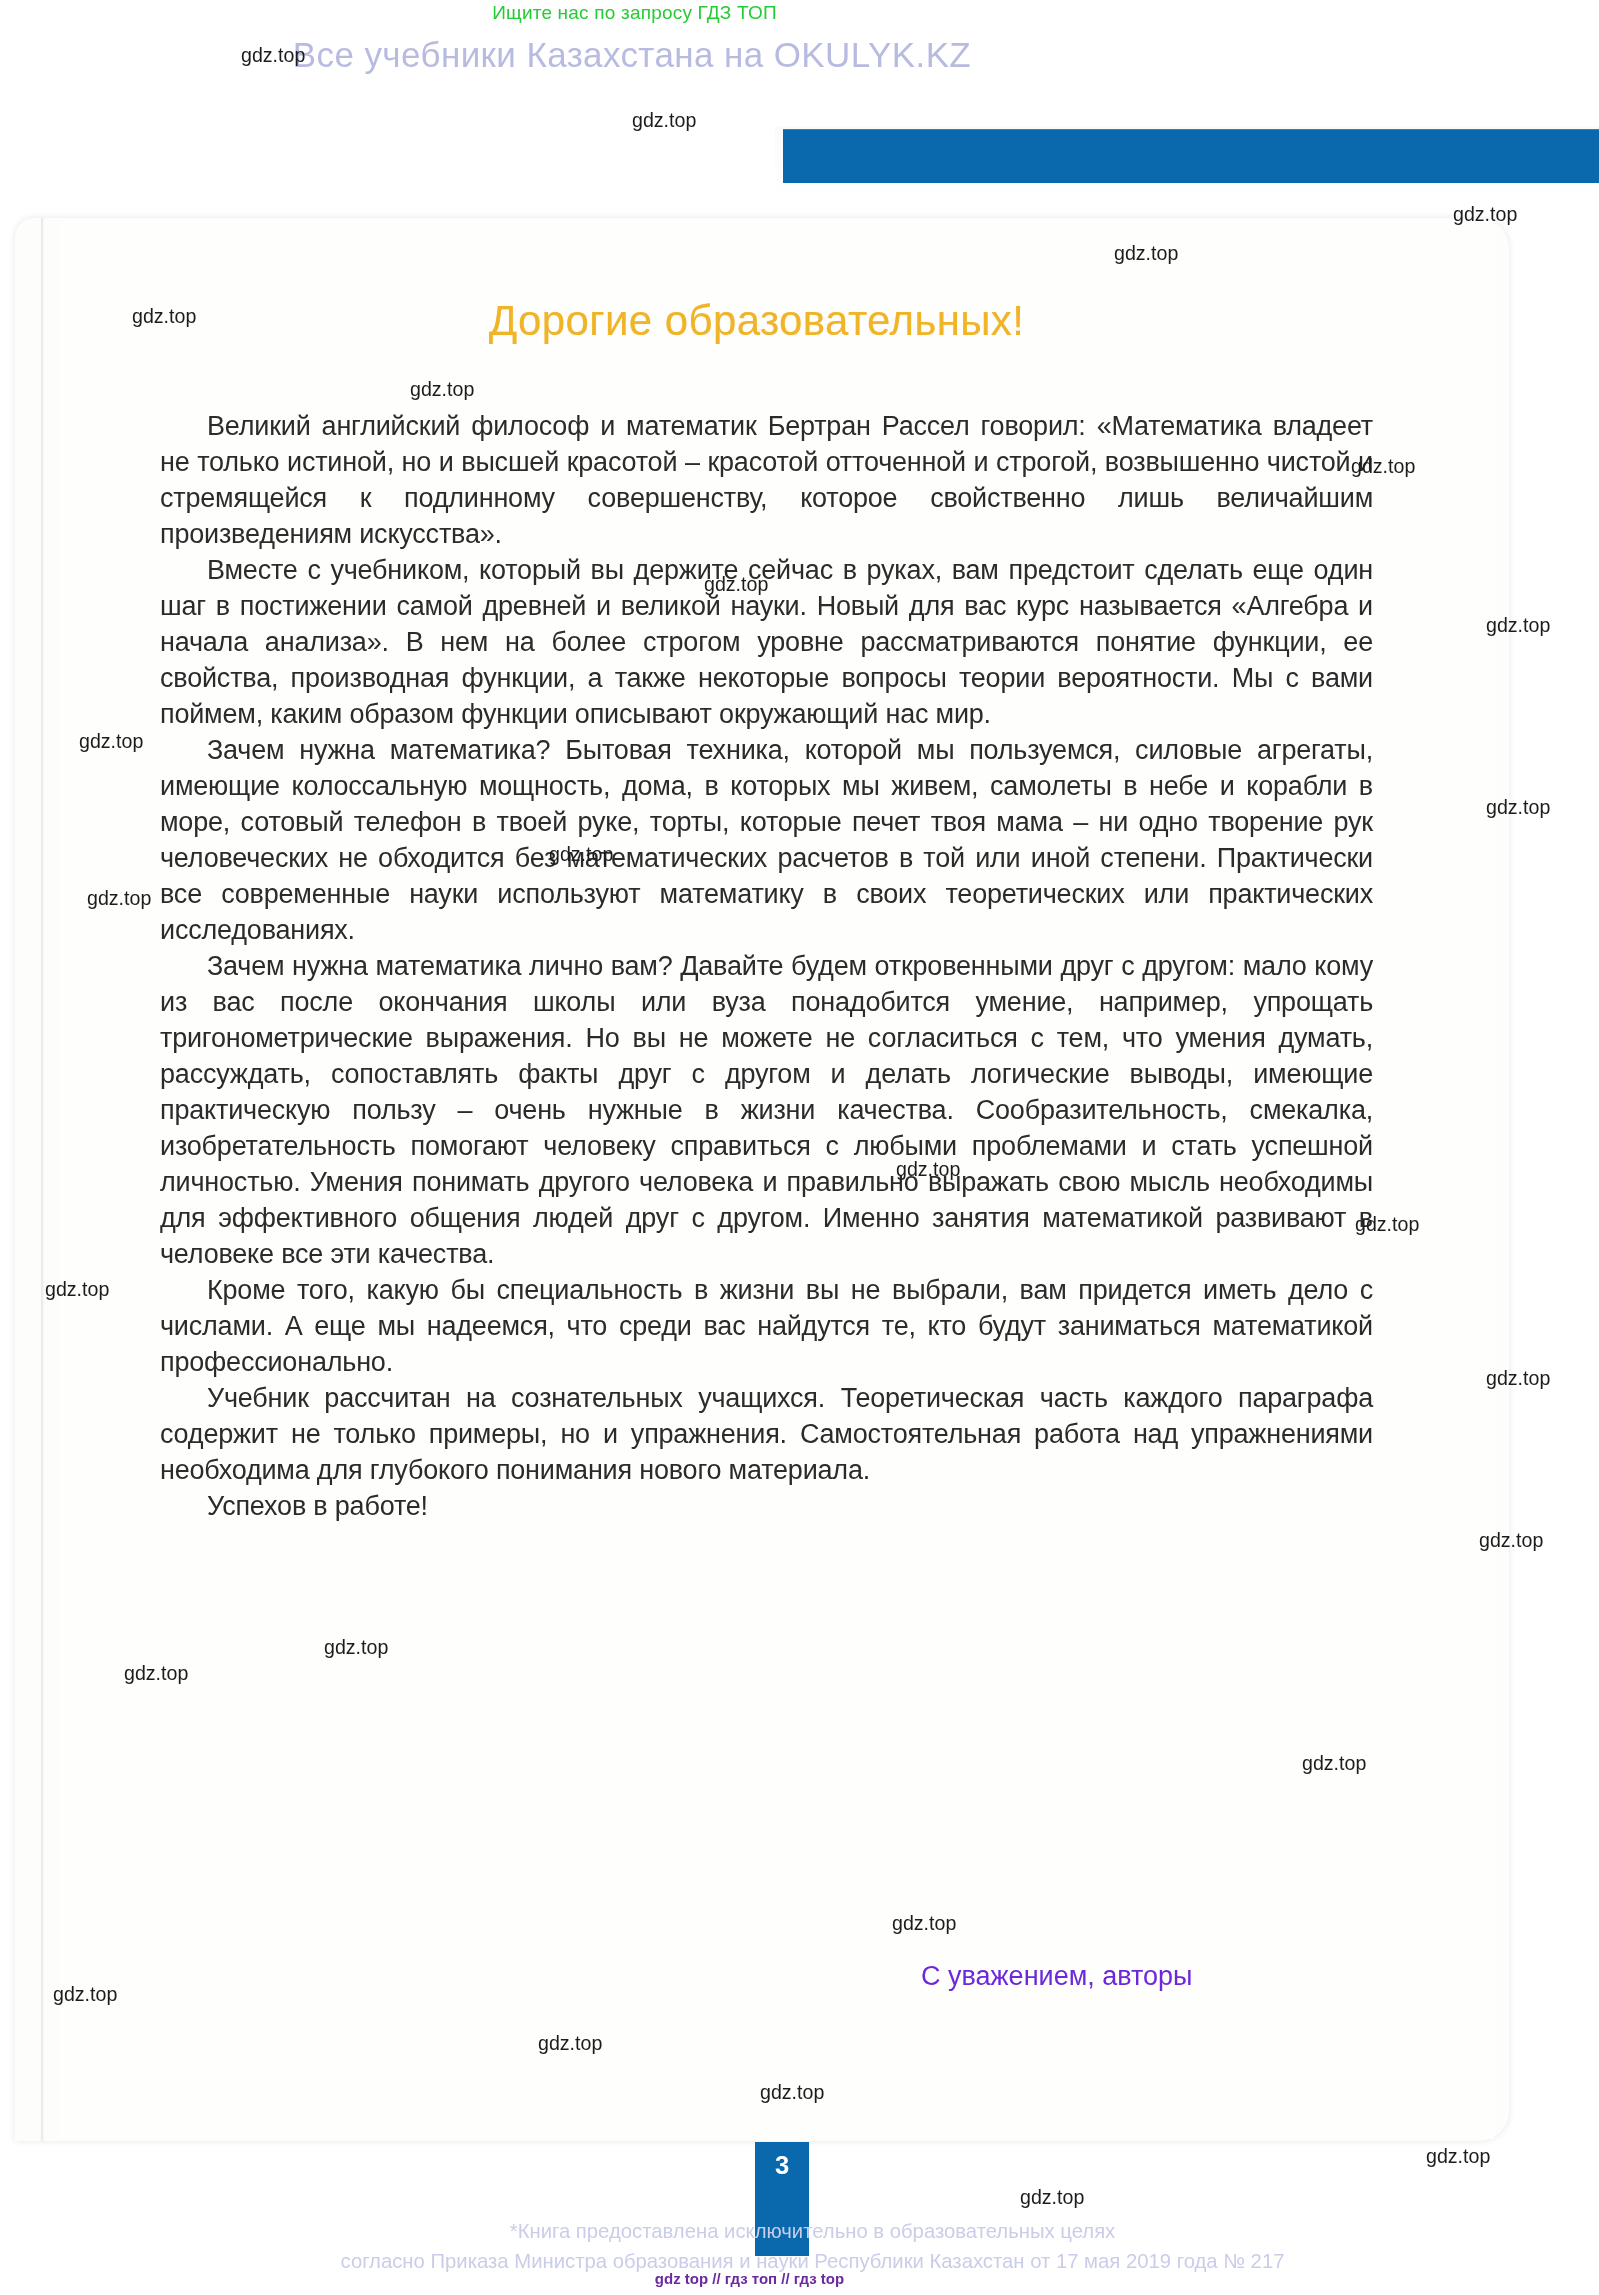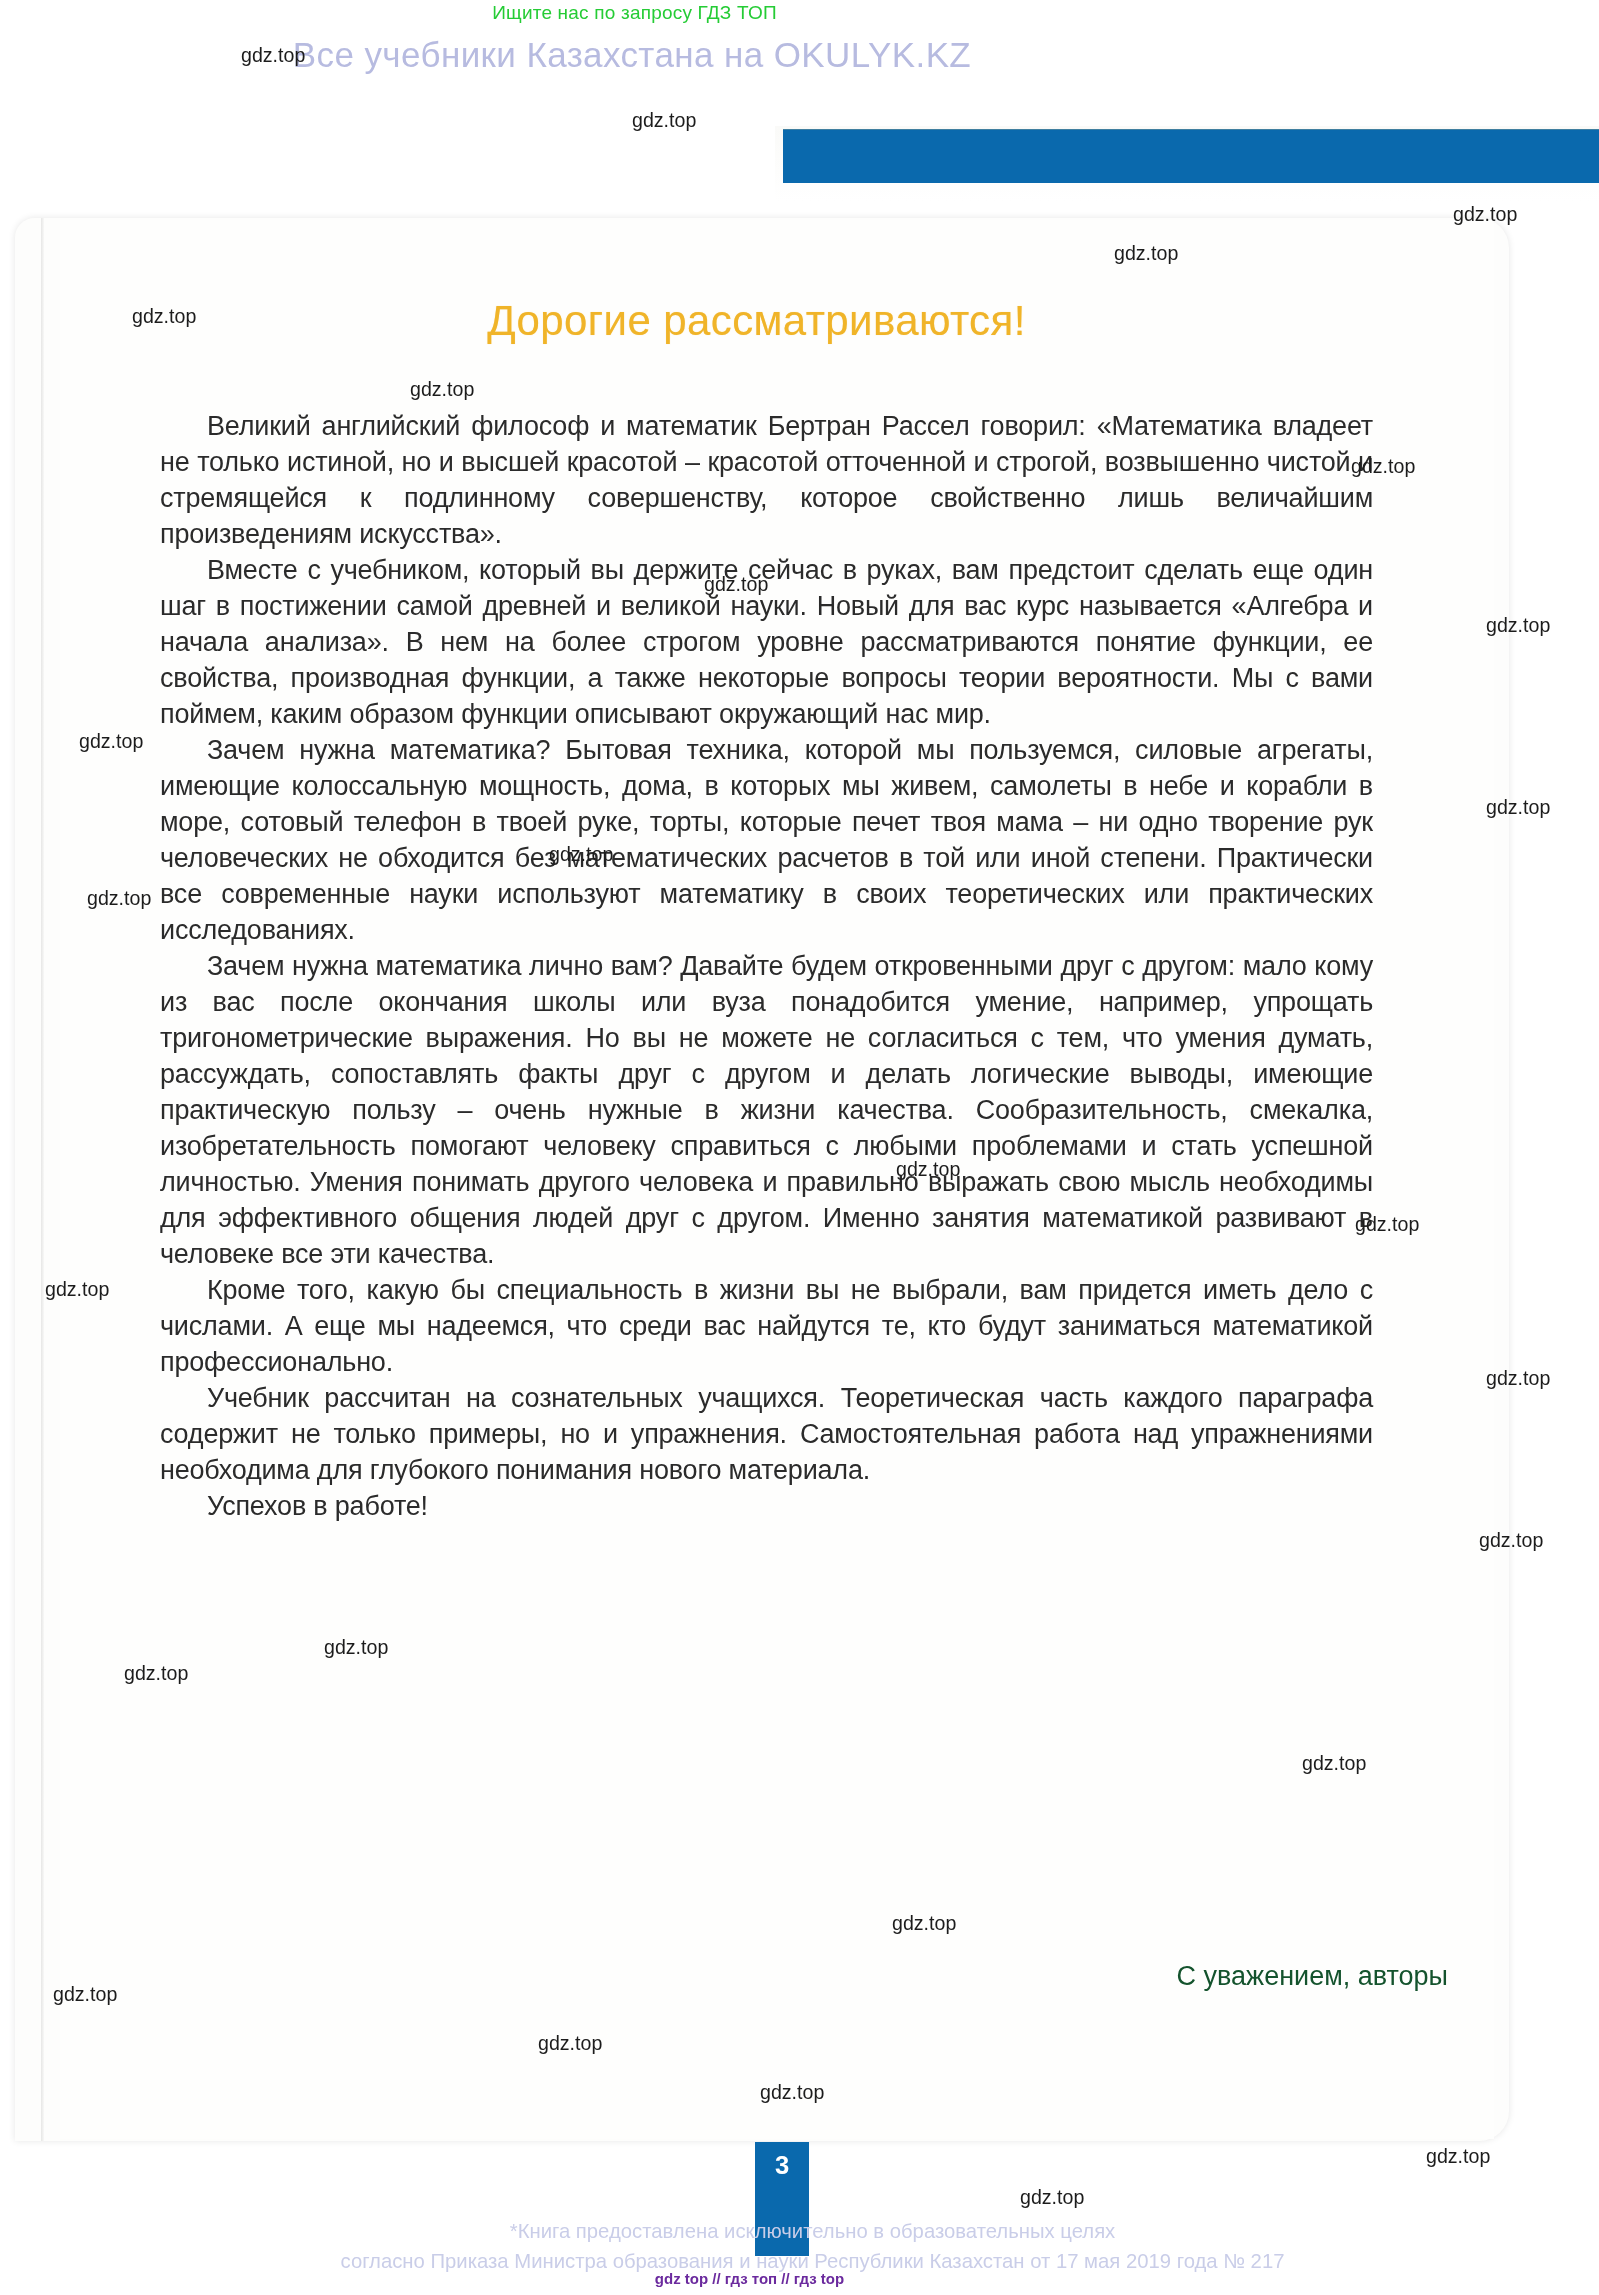--- a/index.html
+++ b/index.html
@@ -124,22 +124,21 @@
     text-justify: inter-word;
   }
   .body-text p.last-nostretch {
     text-align: justify;
   }
   .signature {
     position: absolute;
     right: 151px;
     top: 1961px;
     width: 527px;
-    text-align: right;
-    color: #14532d;
+    color: #6d28d9;
     font-size: 27px;
     font-family: "Liberation Sans", sans-serif;
   }
 
   
   .page-num-bar {
     position: absolute;
     left: 755px;
     top: 2142px;
     width: 54px;
@@ -198,21 +197,21 @@
 <div class="promo-line">Ищите нас по запросу ГДЗ ТОП</div>
 <div class="site-heading">Все учебники Казахстана на OKULYK.KZ</div>
 
 <div class="blue-band-shadow"></div>
 <div class="blue-band"></div>
 
 <div class="page-card"></div>
 <div class="page-inner"></div>
 <div class="page-gutter"></div>
 
-<div class="doc-title">Дорогие рассматриваются!</div>
+<div class="doc-title">Дорогие образовательных!</div>
 
 <div class="body-text">
   <p>Великий английский философ и математик Бертран Рассел говорил: «Математика владеет не только истиной, но и высшей красотой – красотой отточенной и строгой, возвышенно чистой и стремящейся к подлинному совершенству, которое свойственно лишь величайшим произведениям искусства».</p>
   <p>Вместе с учебником, который вы держите сейчас в руках, вам предстоит сделать еще один шаг в постижении самой древней и великой науки. Новый для вас курс называется «Алгебра и начала анализа». В нем на более строгом уровне рассматриваются понятие функции, ее свойства, производная функции, а также некоторые вопросы теории вероятности. Мы с вами поймем, каким образом функции описывают окружающий нас мир.</p>
   <p>Зачем нужна математика? Бытовая техника, которой мы пользуемся, силовые агрегаты, имеющие колоссальную мощность, дома, в которых мы живем, самолеты в небе и корабли в море, сотовый телефон в твоей руке, торты, которые печет твоя мама – ни одно творение рук человеческих не обходится без математических расчетов в той или иной степени. Практически все современные науки используют математику в своих теоретических или практических исследованиях.</p>
   <p>Зачем нужна математика лично вам? Давайте будем откровенными друг с другом: мало кому из вас после окончания школы или вуза понадобится умение, например, упрощать тригонометрические выражения. Но вы не можете не согласиться с тем, что умения думать, рассуждать, сопоставлять факты друг с другом и делать логические выводы, имеющие практическую пользу – очень нужные в жизни качества. Сообразительность, смекалка, изобретательность помогают человеку справиться с любыми проблемами и стать успешной личностью. Умения понимать другого человека и правильно выражать свою мысль необходимы для эффективного общения людей друг с другом. Именно занятия математикой развивают в человеке все эти качества.</p>
   <p>Кроме того, какую бы специальность в жизни вы не выбрали, вам придется иметь дело с числами. А еще мы надеемся, что среди вас найдутся те, кто будут заниматься математикой профессионально.</p>
   <p>Учебник рассчитан на сознательных учащихся. Теоретическая часть каждого параграфа содержит не только примеры, но и упражнения. Самостоятельная работа над упражнениями необходима для глубокого понимания нового материала.</p>
   <p class="last-nostretch">Успехов в работе!</p>
 </div>

